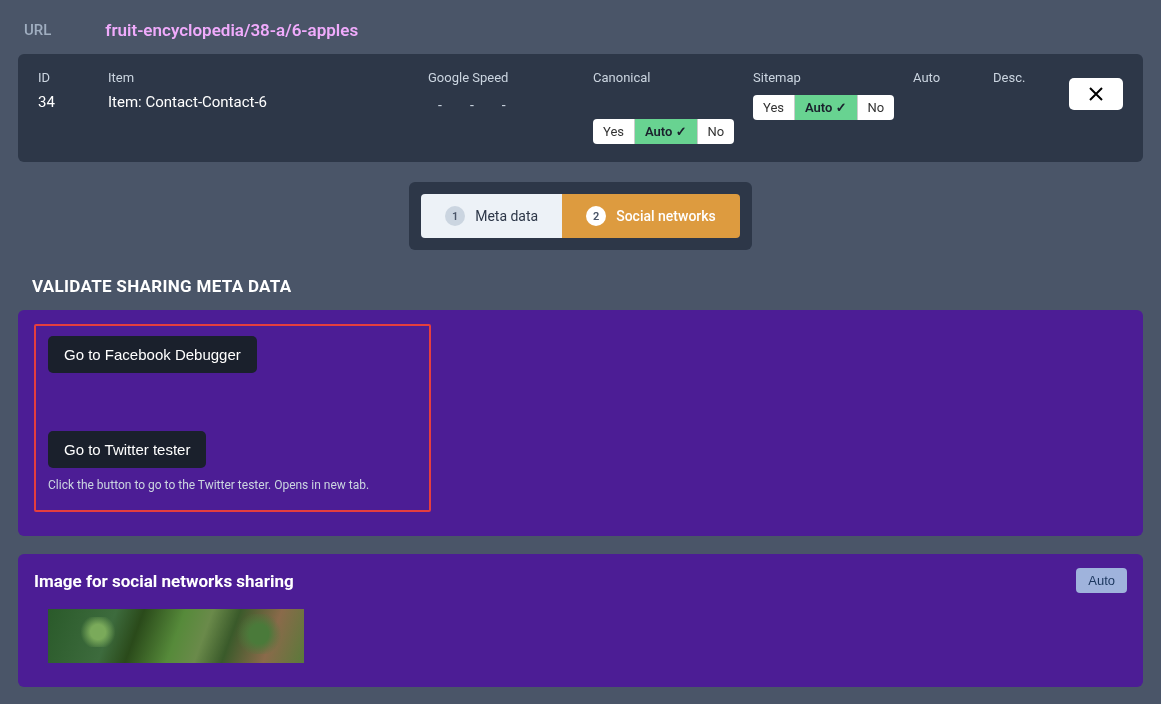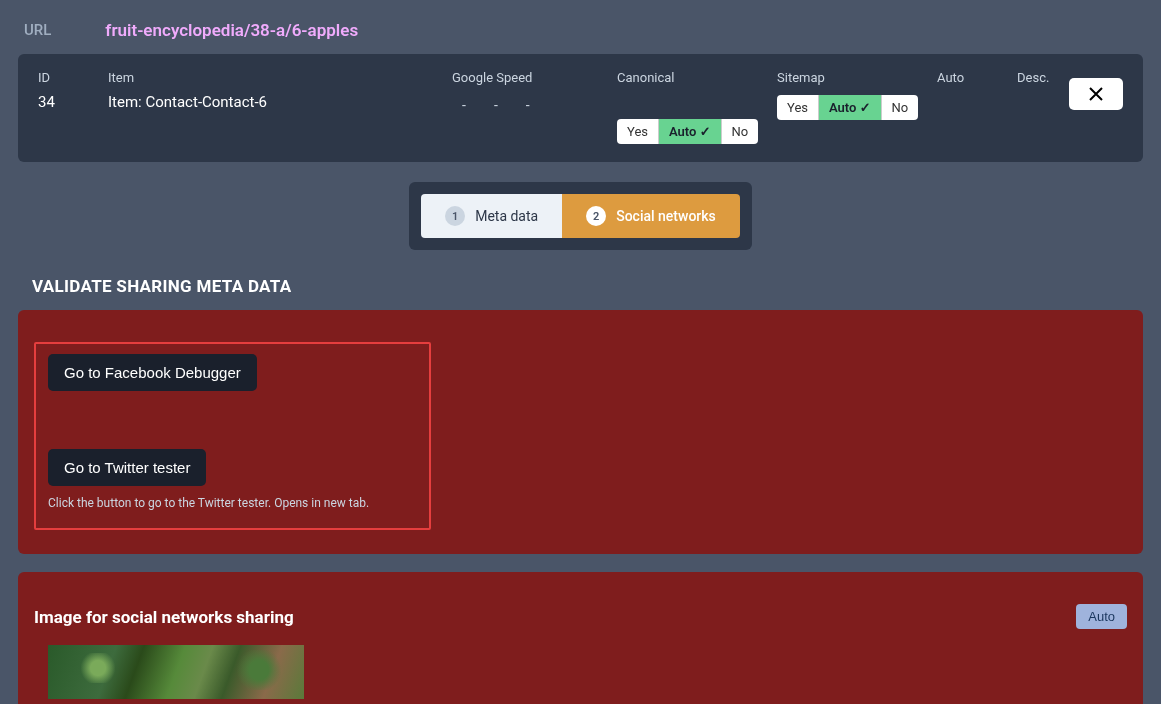--- a/index.html
+++ b/index.html
@@ -37,21 +37,21 @@
   align-items: flex-start;
   position: relative;
 }
 .info-col {
   display: flex;
   flex-direction: column;
   gap: 8px;
 }
 .info-col.id { width: 70px; }
 .info-col.item { width: 320px; }
-.info-col.gs { width: 165px; margin-left: 24px; }
+.info-col.gs { width: 165px; }
 .info-col.canon { width: 160px; gap: 32px; }
 .info-col.sitemap { width: 160px; }
 .info-col.title { width: 80px; }
 .info-col.desc { width: 80px; }
 .col-label {
   font-size: 13px;
   color: #cbd5e0;
 }
 .col-value {
   font-size: 15px;
@@ -154,23 +154,23 @@
 .scroll-area::-webkit-scrollbar-thumb { background: #a0aec0; }
 
 .section-title {
   font-size: 17px;
   font-weight: 700;
   color: #fff;
   letter-spacing: 0.3px;
   padding: 8px 14px 14px 14px;
 }
 .panel {
-  background: #7f1d1d;
+  background: #4c1d95;
   border-radius: 6px;
-  padding: 32px 16px 24px 16px;
+  padding: 14px 16px 24px 16px;
   margin-bottom: 18px;
 }
 .red-box {
   border: 2px solid #e53e3e;
   border-radius: 2px;
   padding: 10px 12px 18px 12px;
   width: 397px;
   position: relative;
 }
 .panel-inner {

